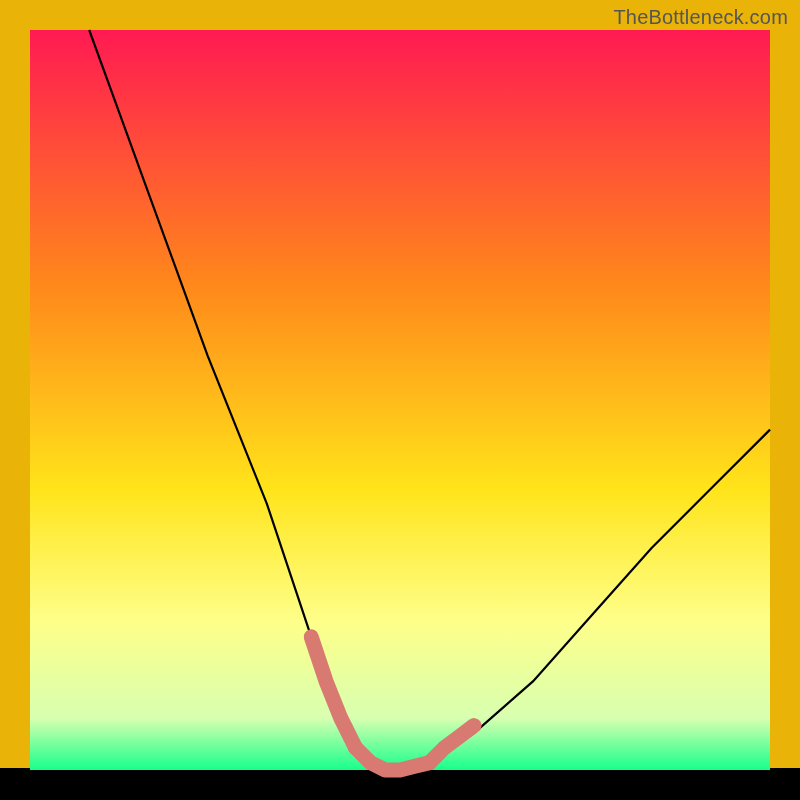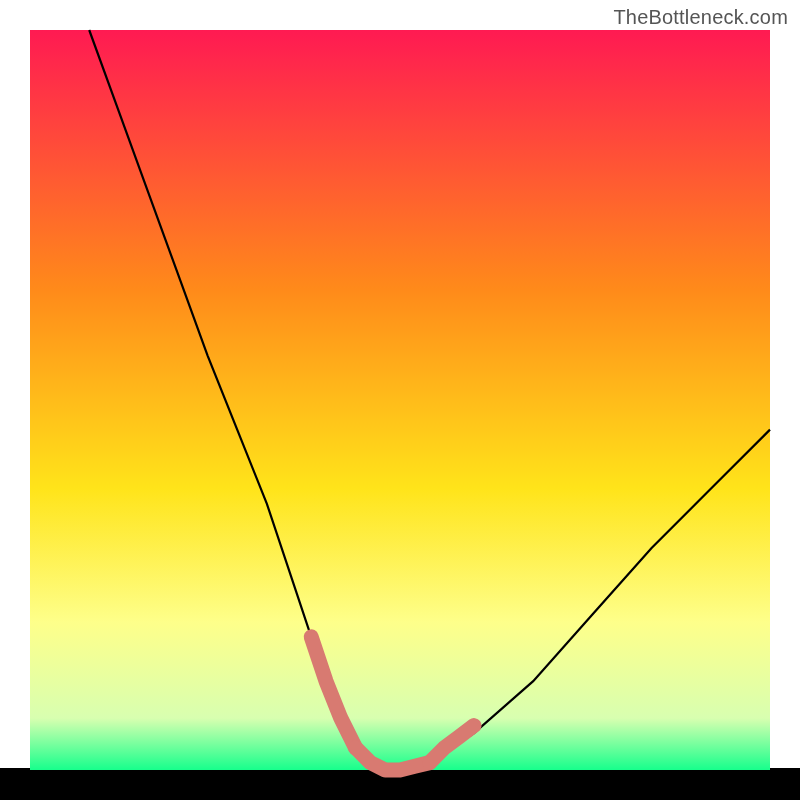--- a/index.html
+++ b/index.html
@@ -8,21 +8,21 @@
     width: 800px;
     height: 800px;
     overflow: hidden;
     background: #000;
     font-family: Arial, Helvetica, sans-serif;
   }
   .frame {
     position: absolute;
     left: 0; top: 0;
     width: 800px; height: 768px;
-    background: #ffffff;
+    background: #eab308;
   }
   .watermark {
     position: absolute;
     top: 6px;
     right: 12px;
     font-size: 20px;
     font-weight: 500;
     color: #555;
     letter-spacing: 0.2px;
   }

